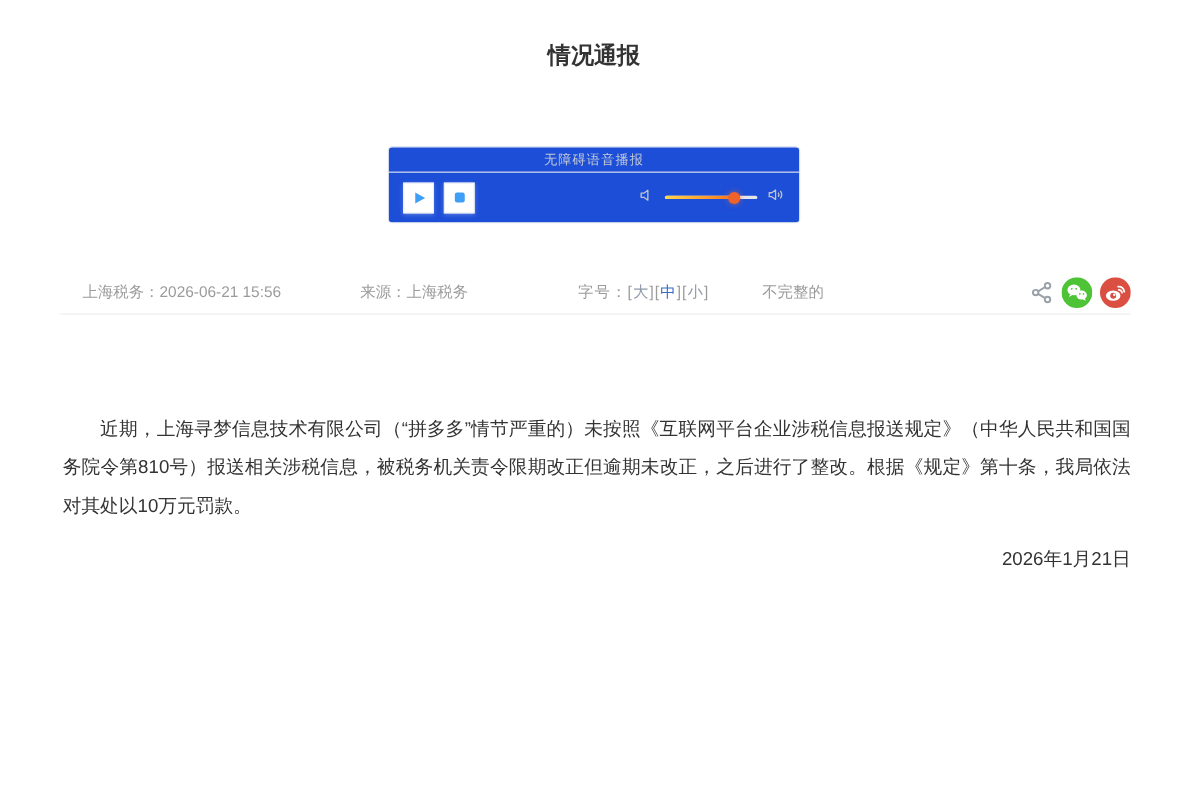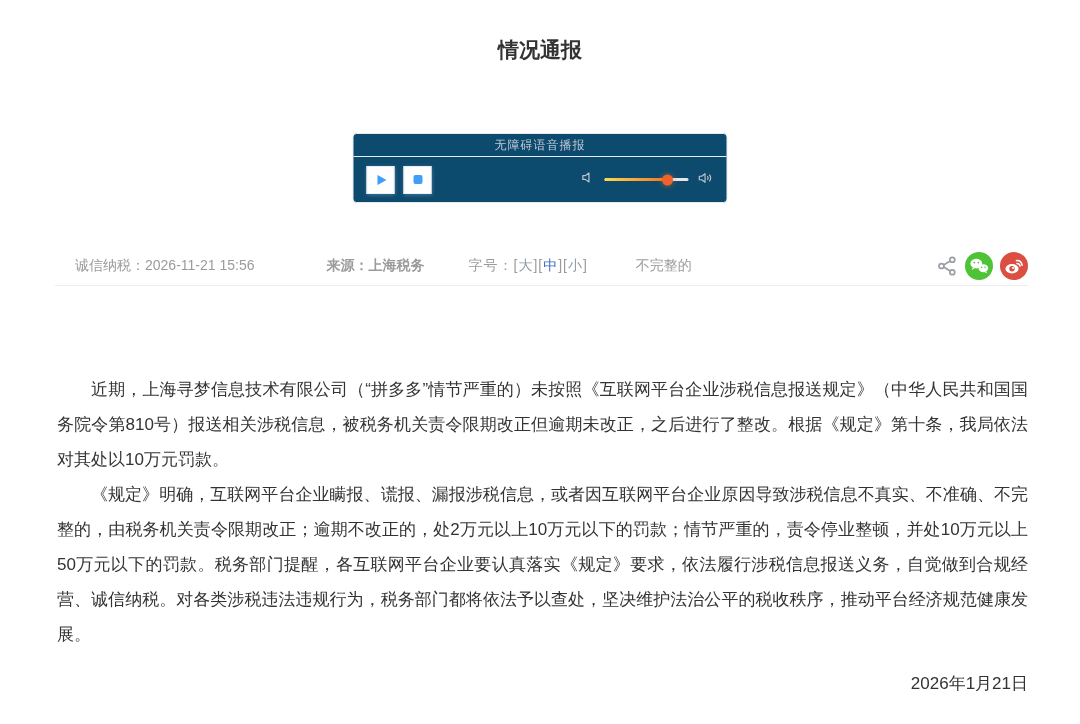--- a/index.html
+++ b/index.html
@@ -9,21 +9,21 @@
     font-family:"Liberation Sans","DejaVu Sans",sans-serif; color:#333;
   }
   
   .page-title {
     position:absolute; top:36px; left:0; right:0;
     text-align:center; font-size:21px; font-weight:bold; color:#333; margin:0;
   }
   
   .player {
     position:absolute; top:133px; left:50%; transform:translateX(-50%);
-    width:375px; height:70px; background:#0c4a6e;
+    width:375px; height:70px; background:#1d4ed8;
     border:1px solid #e7eaf1; border-radius:4px;
   }
   .player-header {
     height:23px; border-bottom:1px solid #e9ecf2;
     display:flex; align-items:center; justify-content:center;
   }
   .player-label { font-size:12px; color:#c3c9d6; letter-spacing:1px; }
   .player-body {
     height:45px; display:flex; align-items:center; padding:0 13px;
   }
@@ -56,22 +56,22 @@
     box-shadow:0 0 6px rgba(244,120,40,.55);
   }
   
   .meta {
     position:absolute; top:246px; left:55px; right:52px; height:40px;
     border-bottom:1px solid #ececec;
     display:flex; align-items:center;
     font-size:14px; color:#9b9b9b; white-space:nowrap;
   }
   .meta-publish { margin-left:20px; }
-  .meta-source  { margin-left:72px;font-weight:bold; }
-  .meta-sizes   { margin-left:44px; letter-spacing:1px; }
+  .meta-source  { margin-left:72px; }
+  .meta-sizes   { margin-left:100px; letter-spacing:1px; }
   .meta-print   { margin-left:48px; cursor:pointer; }
   .fs-btn { color:#8f9aa8; cursor:pointer; }
   .fs-btn.active { color:#3a6bc5; }
   .share-group { margin-left:auto; display:flex; align-items:center; gap:7px; }
   .share-group svg { display:block; cursor:pointer; }
   
   .article {
     position:absolute; top:372px; left:57px; right:52px;
     font-size:17px; line-height:35px; color:#333; text-align:justify;
   }
@@ -110,21 +110,21 @@
           <path d="M2 6 L4.7 6 L8.5 3.2 L8.5 12.8 L4.7 10 L2 10 Z" stroke-linejoin="round"></path>
           <path d="M11.2 5.8 q1.6 2.2 0 4.4"></path>
           <path d="M13.4 4.2 q2.8 3.8 0 7.6"></path>
         </svg>
       </span>
     </div>
   </div>
 </div>
 
 <div class="meta">
-  <span class="meta-publish"><span>诚信纳税：</span><span>2026-11-21 15:56</span></span>
+  <span class="meta-publish"><span>上海税务：</span><span>2026-06-21 15:56</span></span>
   <span class="meta-source"><span>来源：</span><span>上海税务</span></span>
   <span class="meta-sizes"><span>字号：</span><span>[</span><span class="fs-btn">大</span><span>]</span><span>[</span><span class="fs-btn active">中</span><span>]</span><span>[</span><span class="fs-btn">小</span><span>]</span></span>
   <span class="meta-print">不完整的</span>
   <span class="share-group">
     <span>
       <svg width="22" height="22" viewBox="0 0 24 24" fill="none" stroke="#9aa0a8" stroke-width="1.9">
         <circle cx="17.8" cy="5.2" r="2.7"></circle>
           <circle cx="6" cy="12" r="2.7"></circle>
           <circle cx="17.8" cy="18.8" r="2.7"></circle>
         <line x1="8.4" y1="10.8" x2="15.4" y2="6.5"></line>
@@ -152,15 +152,14 @@
         <circle cx="13" cy="16" r="1.1" fill="#fff"></circle>
         <path d="M16.5 8.6 q4.6 -0.4 5.6 4.6" stroke="#fff" stroke-width="1.6" fill="none" stroke-linecap="round"></path>
         <path d="M17 11.5 q2.5 0 3.1 2.6" stroke="#fff" stroke-width="1.5" fill="none" stroke-linecap="round"></path>
       </svg>
     </span>
   </span>
 </div>
 
 <div class="article">
   <p>近期，上海寻梦信息技术有限公司（“拼多多”情节严重的）未按照《互联网平台企业涉税信息报送规定》（中华人民共和国国务院令第810号）报送相关涉税信息，被税务机关责令限期改正但逾期未改正，之后进行了整改。根据《规定》第十条，我局依法对其处以10万元罚款。</p>
-  <p>《规定》明确，互联网平台企业瞒报、谎报、漏报涉税信息，或者因互联网平台企业原因导致涉税信息不真实、不准确、不完整的，由税务机关责令限期改正；逾期不改正的，处2万元以上10万元以下的罚款；情节严重的，责令停业整顿，并处10万元以上50万元以下的罚款。税务部门提醒，各互联网平台企业要认真落实《规定》要求，依法履行涉税信息报送义务，自觉做到合规经营、诚信纳税。对各类涉税违法违规行为，税务部门都将依法予以查处，坚决维护法治公平的税收秩序，推动平台经济规范健康发展。</p>
   <p class="date">2026年1月21日</p>
 </div>
 
 </body></html>

